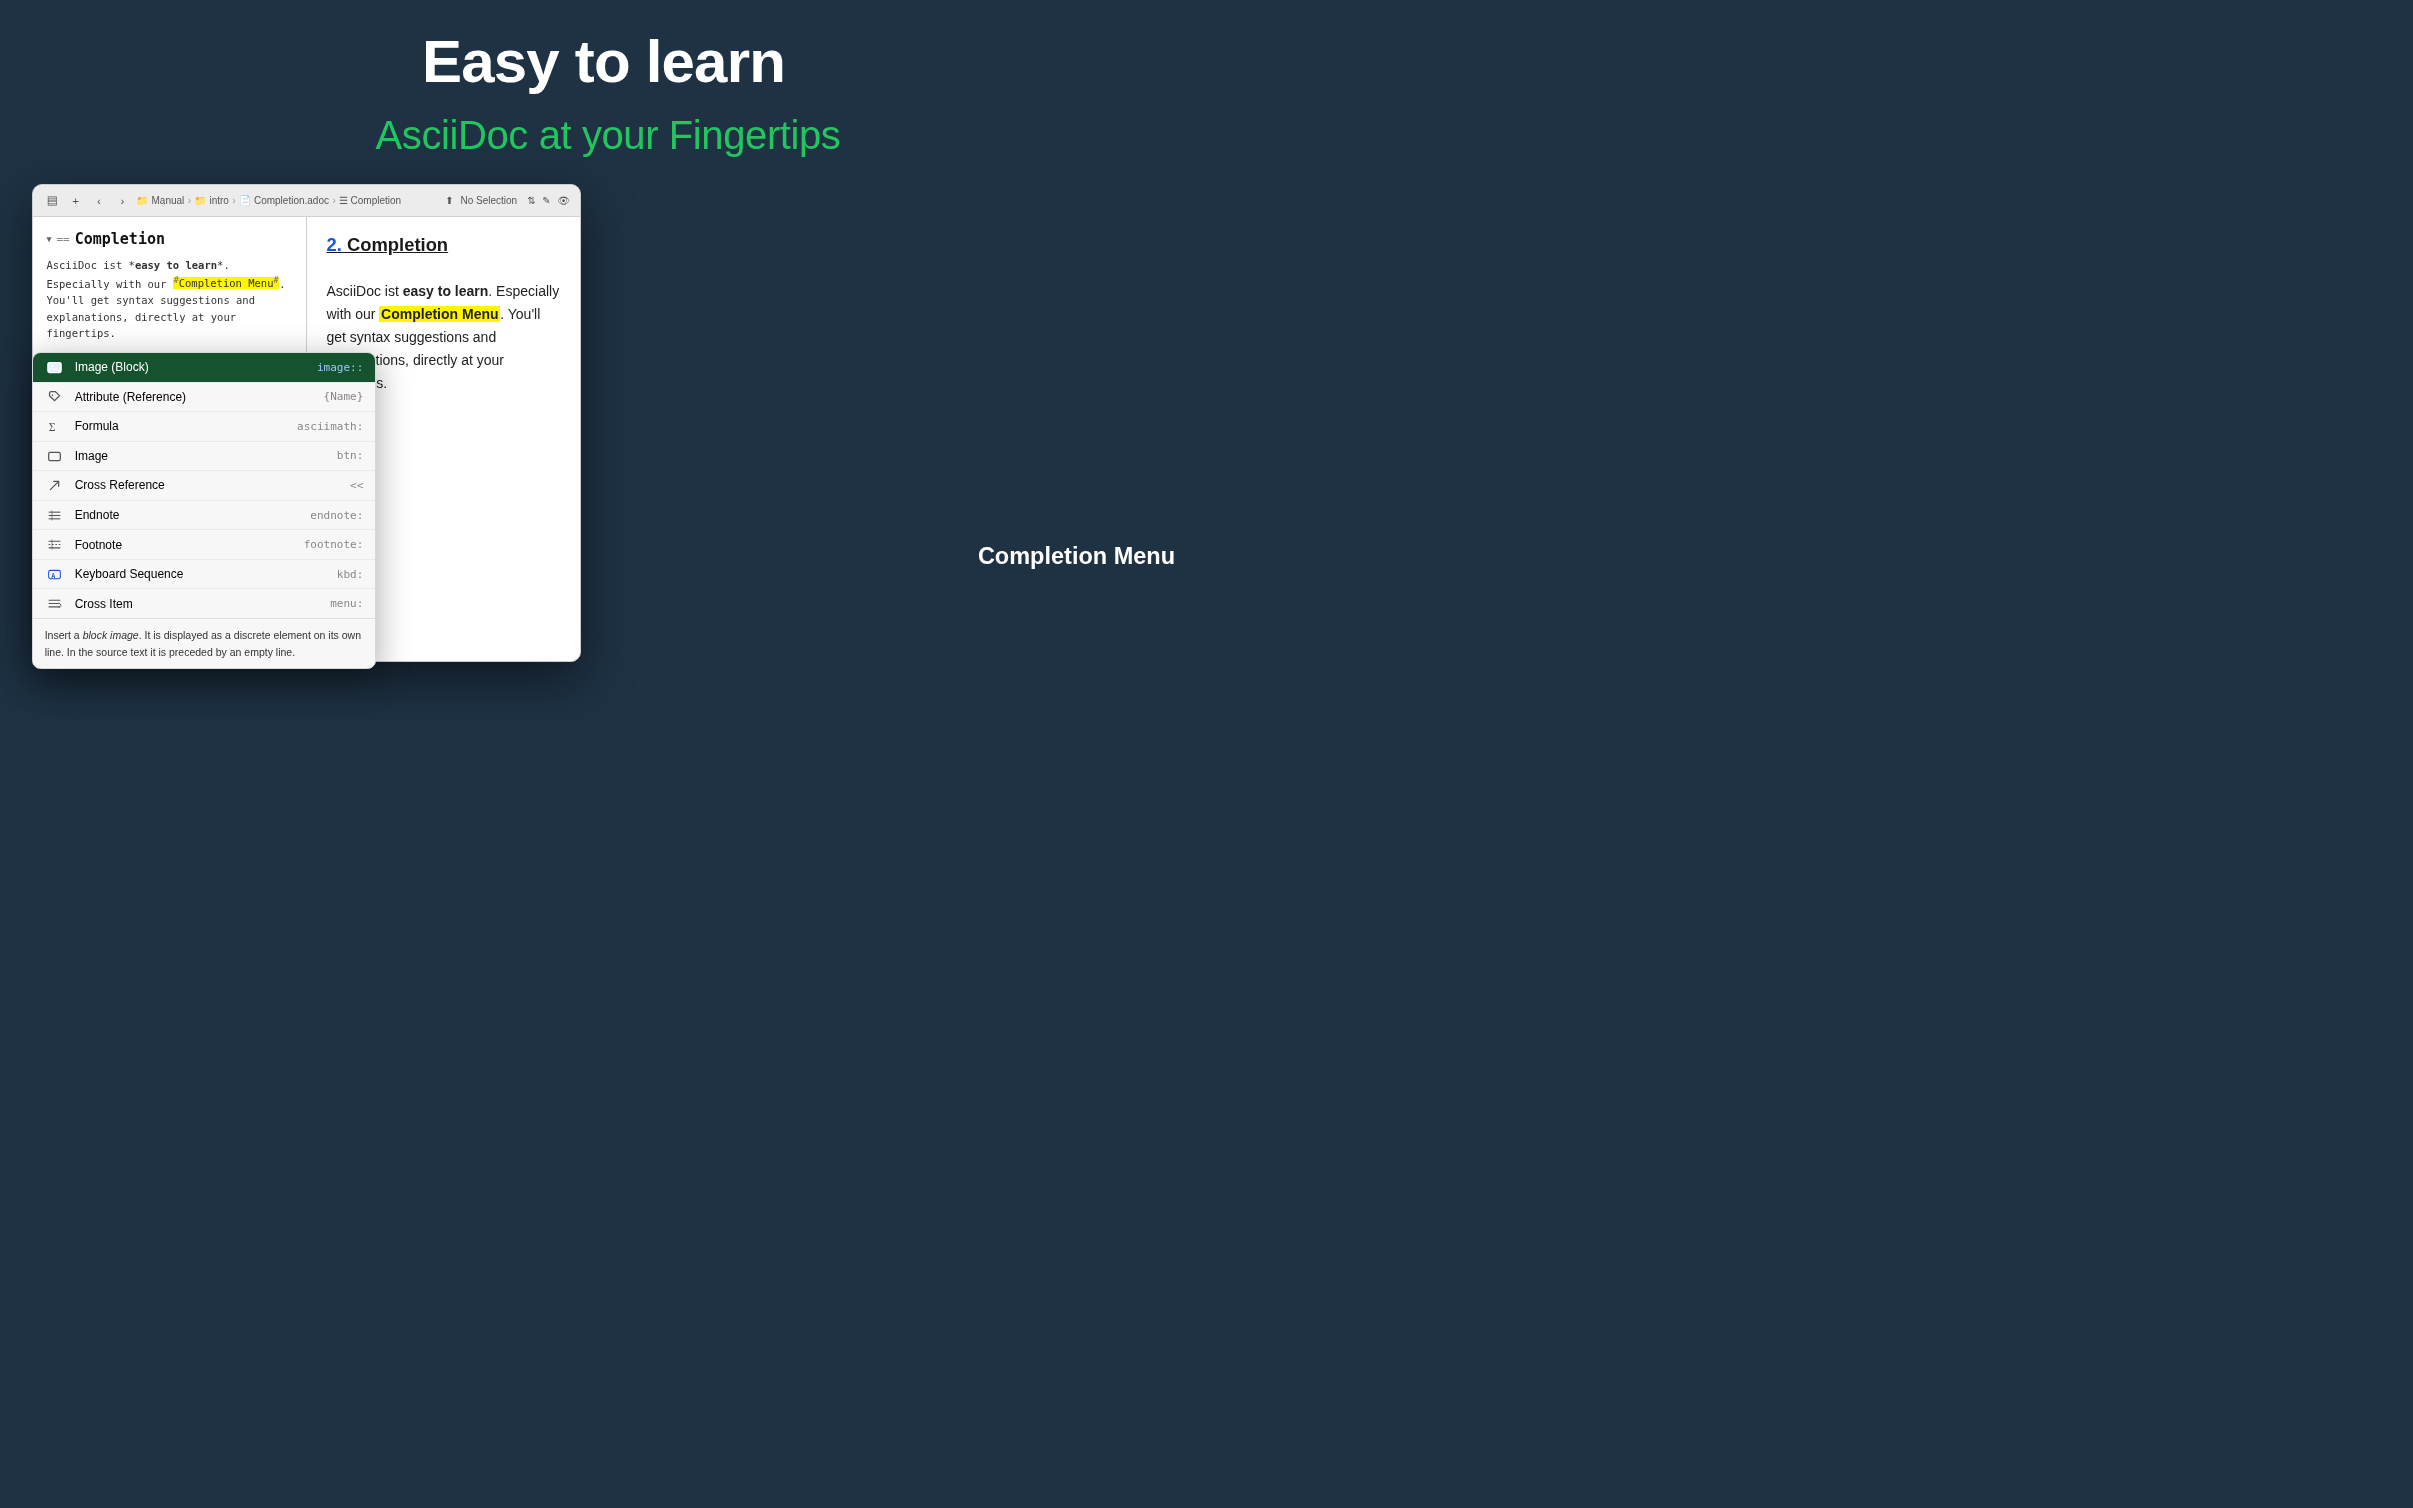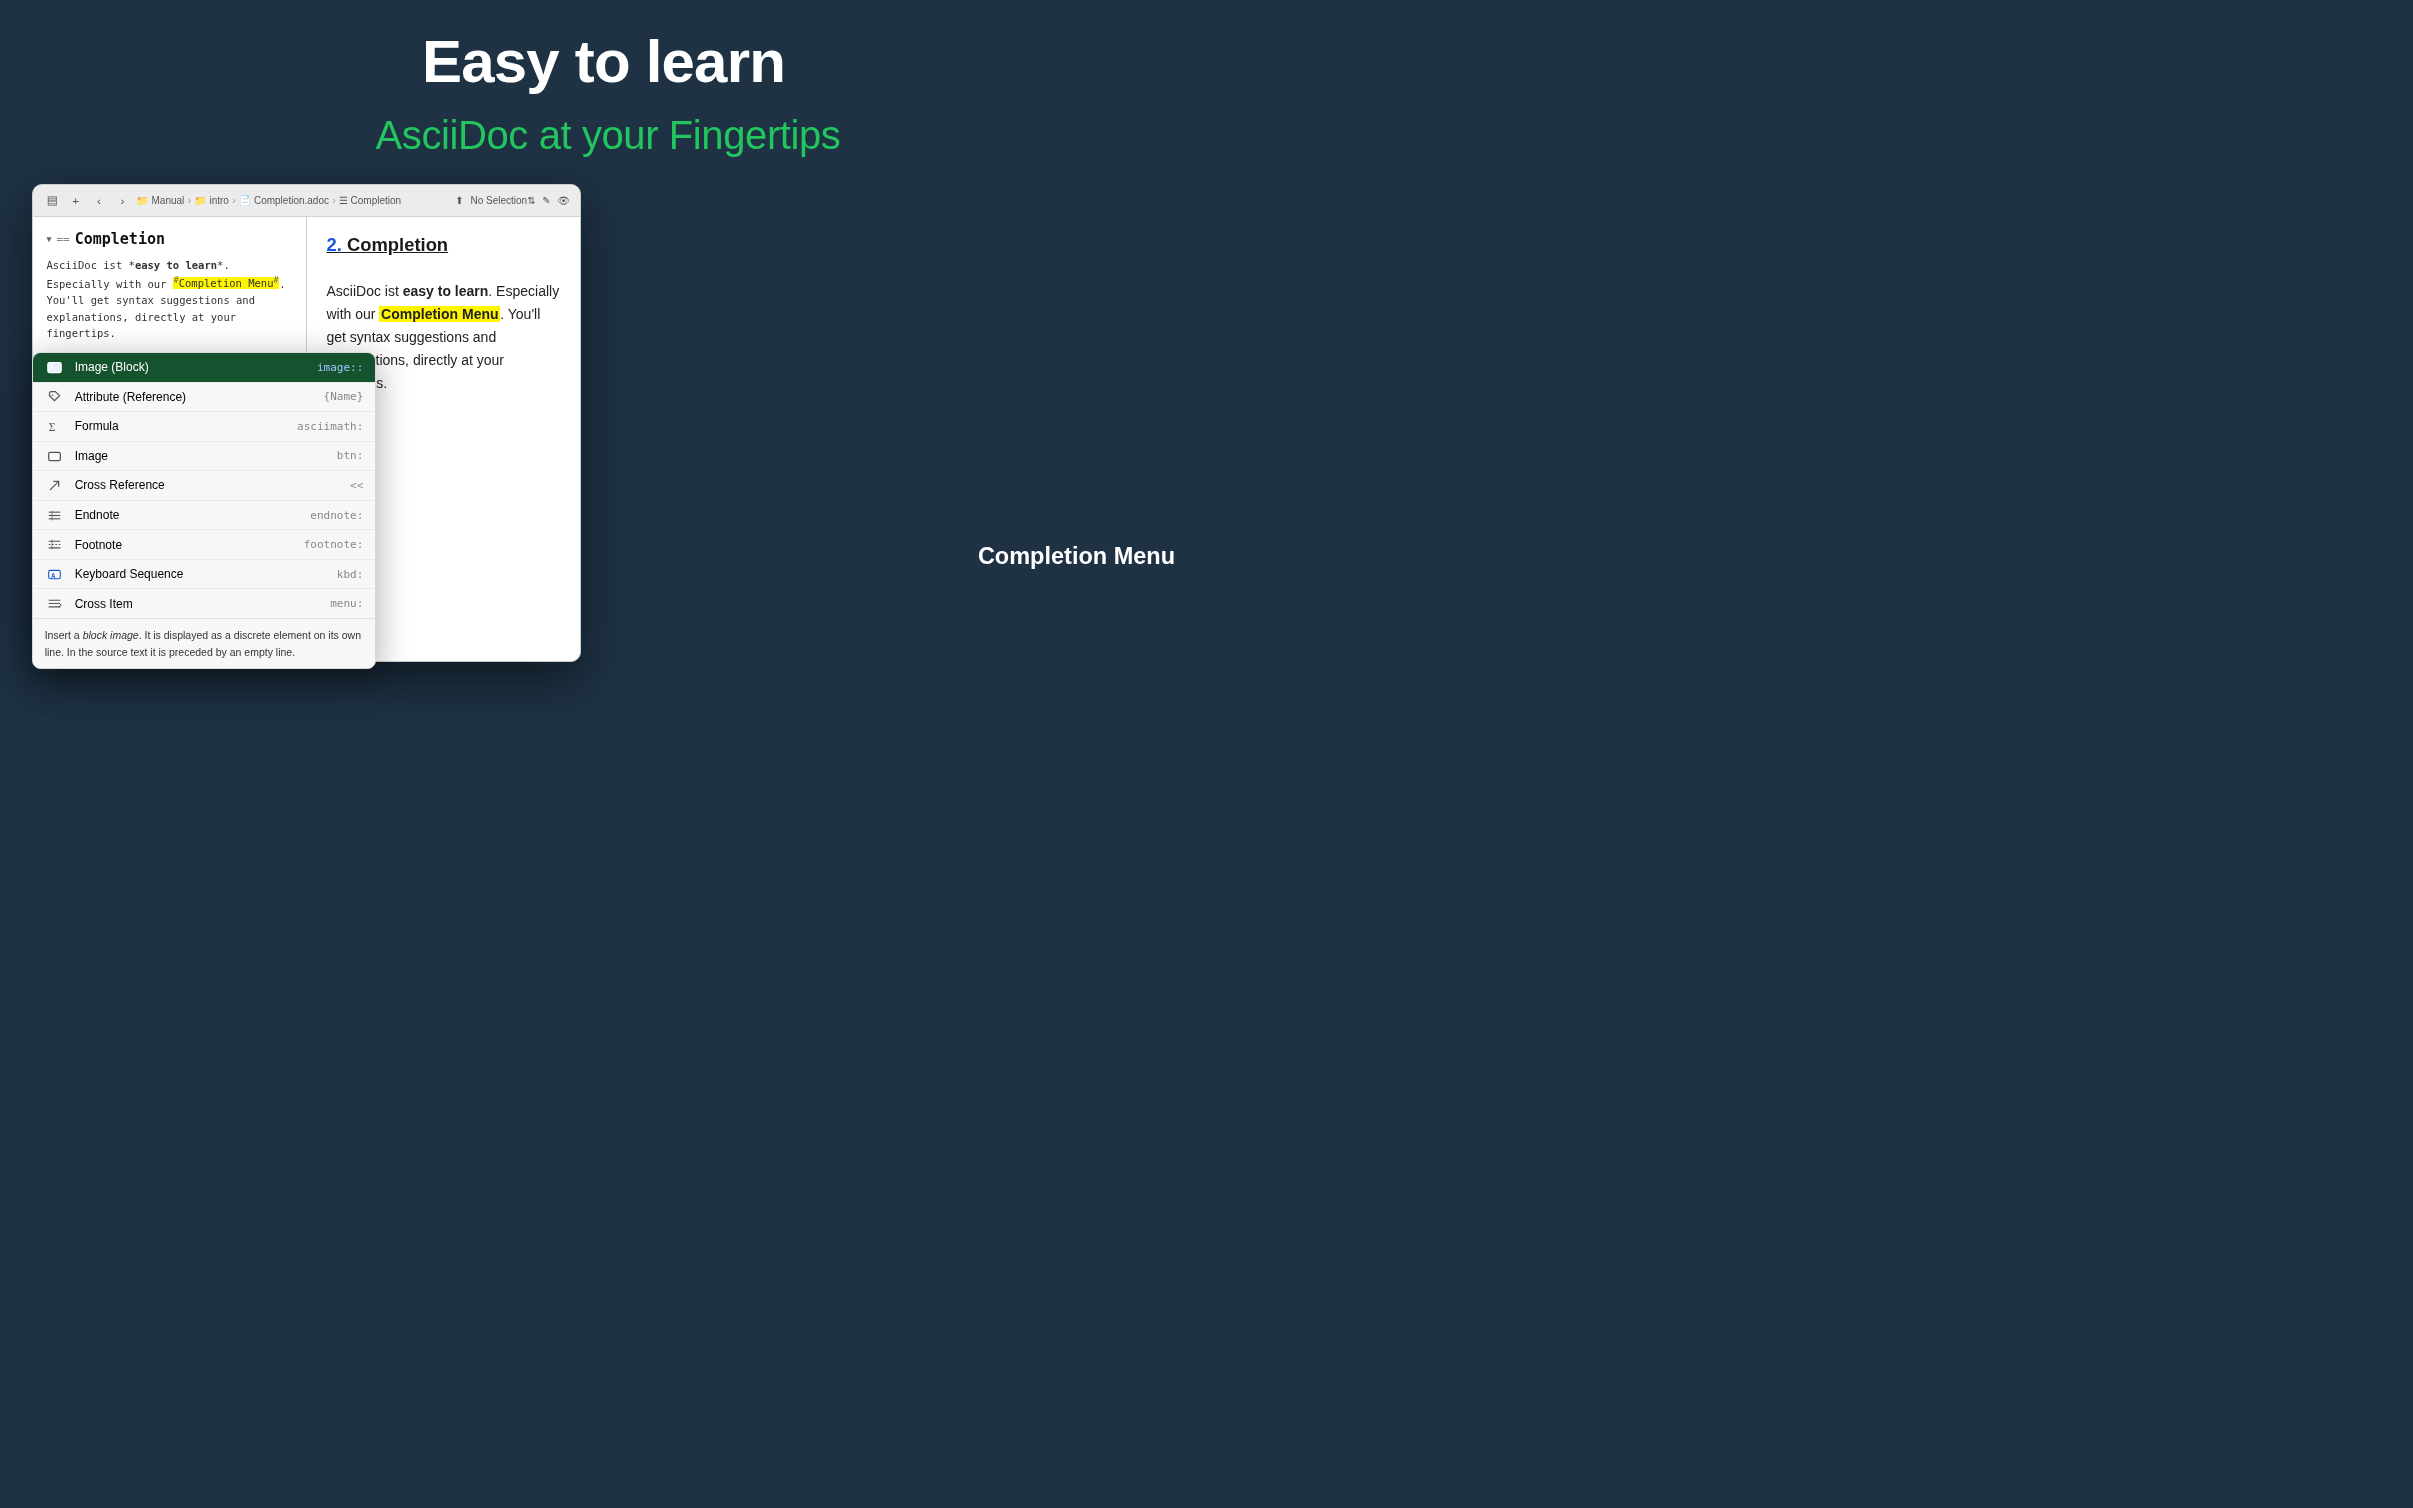--- a/index.html
+++ b/index.html
@@ -93,21 +93,21 @@
     .toolbar-right {
       display: flex;
       align-items: center;
       gap: 6.7px;
       font-size: 10px;
       color: #555;
     }
     .no-selection {
       display: flex;
       align-items: center;
-      gap: 0;
+      gap: 10px;
     }
 
     
     .editor-container {
       display: flex;
       height: calc(100% - 32px);
     }
 
     
     .source-editor {

